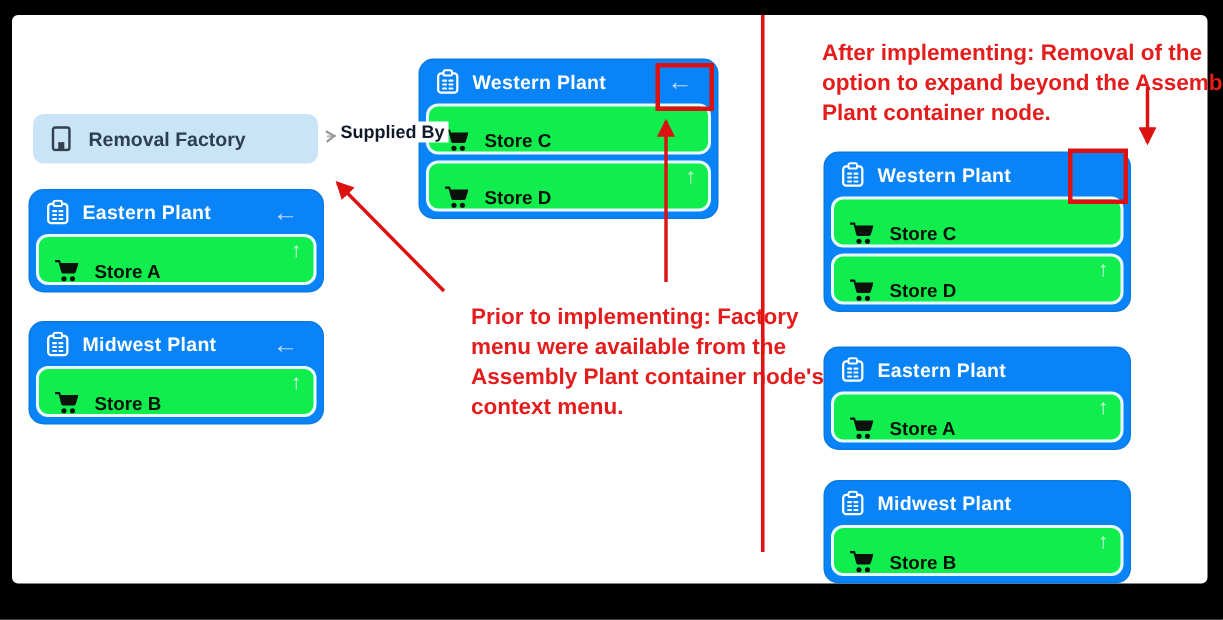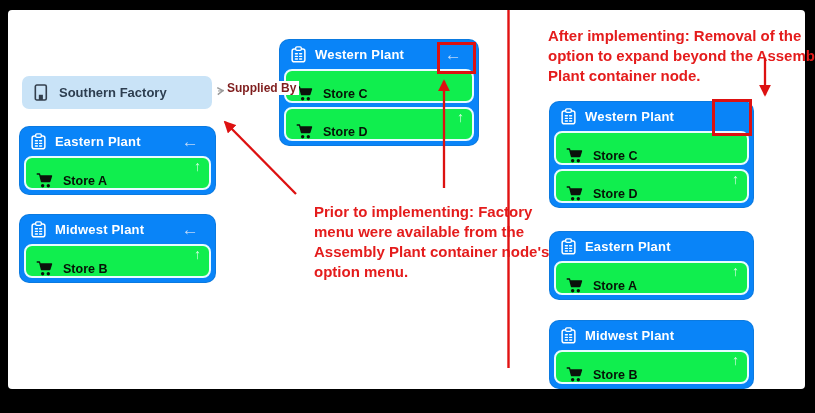--- a/index.html
+++ b/index.html
@@ -20,21 +20,21 @@
 
   
   .factory{position:absolute;background:#c9e3f7;border-radius:7px;display:flex;align-items:center;
     padding:0 10px 0 12px;color:#2d3e50;font-size:13px;font-weight:600;}
   .factory .f-icon{display:flex;margin-right:11px;}
 
   
   .annot{position:absolute;color:#e41c1c;font-size:15px;font-weight:600;line-height:20px;white-space:nowrap;}
 
   .redrect{position:absolute;border:3px solid #dd1111;z-index:7;}
-  .supplied{position:absolute;background:#fff;padding:0 3px;color:#7f1d1d;font-size:12px;font-weight:600;z-index:6;}
+  .supplied{position:absolute;background:#fff;padding:0 3px;color:#0f172a;font-size:12px;font-weight:600;z-index:6;}
   svg.overlay{position:absolute;left:0;top:0;z-index:5;pointer-events:none;}
 </style>
 </head>
 <body>
 
 <div class="canvas">
 
   <svg class="overlay" width="797" height="379" viewBox="0 0 797 379">
     <defs>
       <marker id="redhead" viewBox="0 0 10 10" refX="8.5" refY="5" markerWidth="5.2" markerHeight="5.2" orient="auto-start-reverse">
@@ -90,21 +90,21 @@
   </div>
   <div class="redrect" style="left:429px;top:32px;width:33px;height:26px;"></div>
 
   <div class="factory" style="left:14px;top:66px;width:168px;height:33px;">
     <span class="f-icon">
       <svg width="14" height="17" viewBox="0 0 14 18">
           <rect x="1" y="1.1" width="11.6" height="15.8" rx="1.6" fill="none" stroke="#333f4d" stroke-width="1.7"></rect>
           <rect x="4.7" y="11.4" width="4.3" height="5.5" fill="#333f4d"></rect>
         </svg>
     </span>
-    <span>Southern Factory</span>
+    <span>Removal Factory</span>
   </div>
 
   <div class="supplied" style="left:216px;top:71px;">Supplied By</div>
 
   <div class="plant" style="left:12px;top:117px;width:195px;">
     <div class="plant-header">
       <span class="plant-icon">
         <svg width="15" height="17" viewBox="0 0 16 18">
             <rect x="1.2" y="3" width="13.6" height="13.8" rx="2.2" fill="none" stroke="#fff" stroke-width="1.6"></rect>
             <rect x="5" y="0.8" width="6" height="3.8" rx="1.2" fill="#0984f8" stroke="#fff" stroke-width="1.4"></rect>
@@ -149,21 +149,21 @@
       </span>
       <span>Store B</span>
       <span class="up-arrow">↑</span>
     </div>
   </div>
 
   <div class="annot" style="left:282px;top:192px;margin-left:24px;">
     <div>Prior to implementing: Factory</div>
     <div>menu were available from the</div>
     <div>Assembly Plant container node's</div>
-    <div>option menu.</div>
+    <div>context menu.</div>
   </div>
 
   <div class="annot" style="left:540px;top:16px;">
     <div>After implementing: Removal of the</div>
     <div>option to expand beyond the Assembly</div>
     <div>Plant container node.</div>
   </div>
 
   <div class="plant" style="left:542px;top:92px;width:203px;">
     <div class="plant-header">

